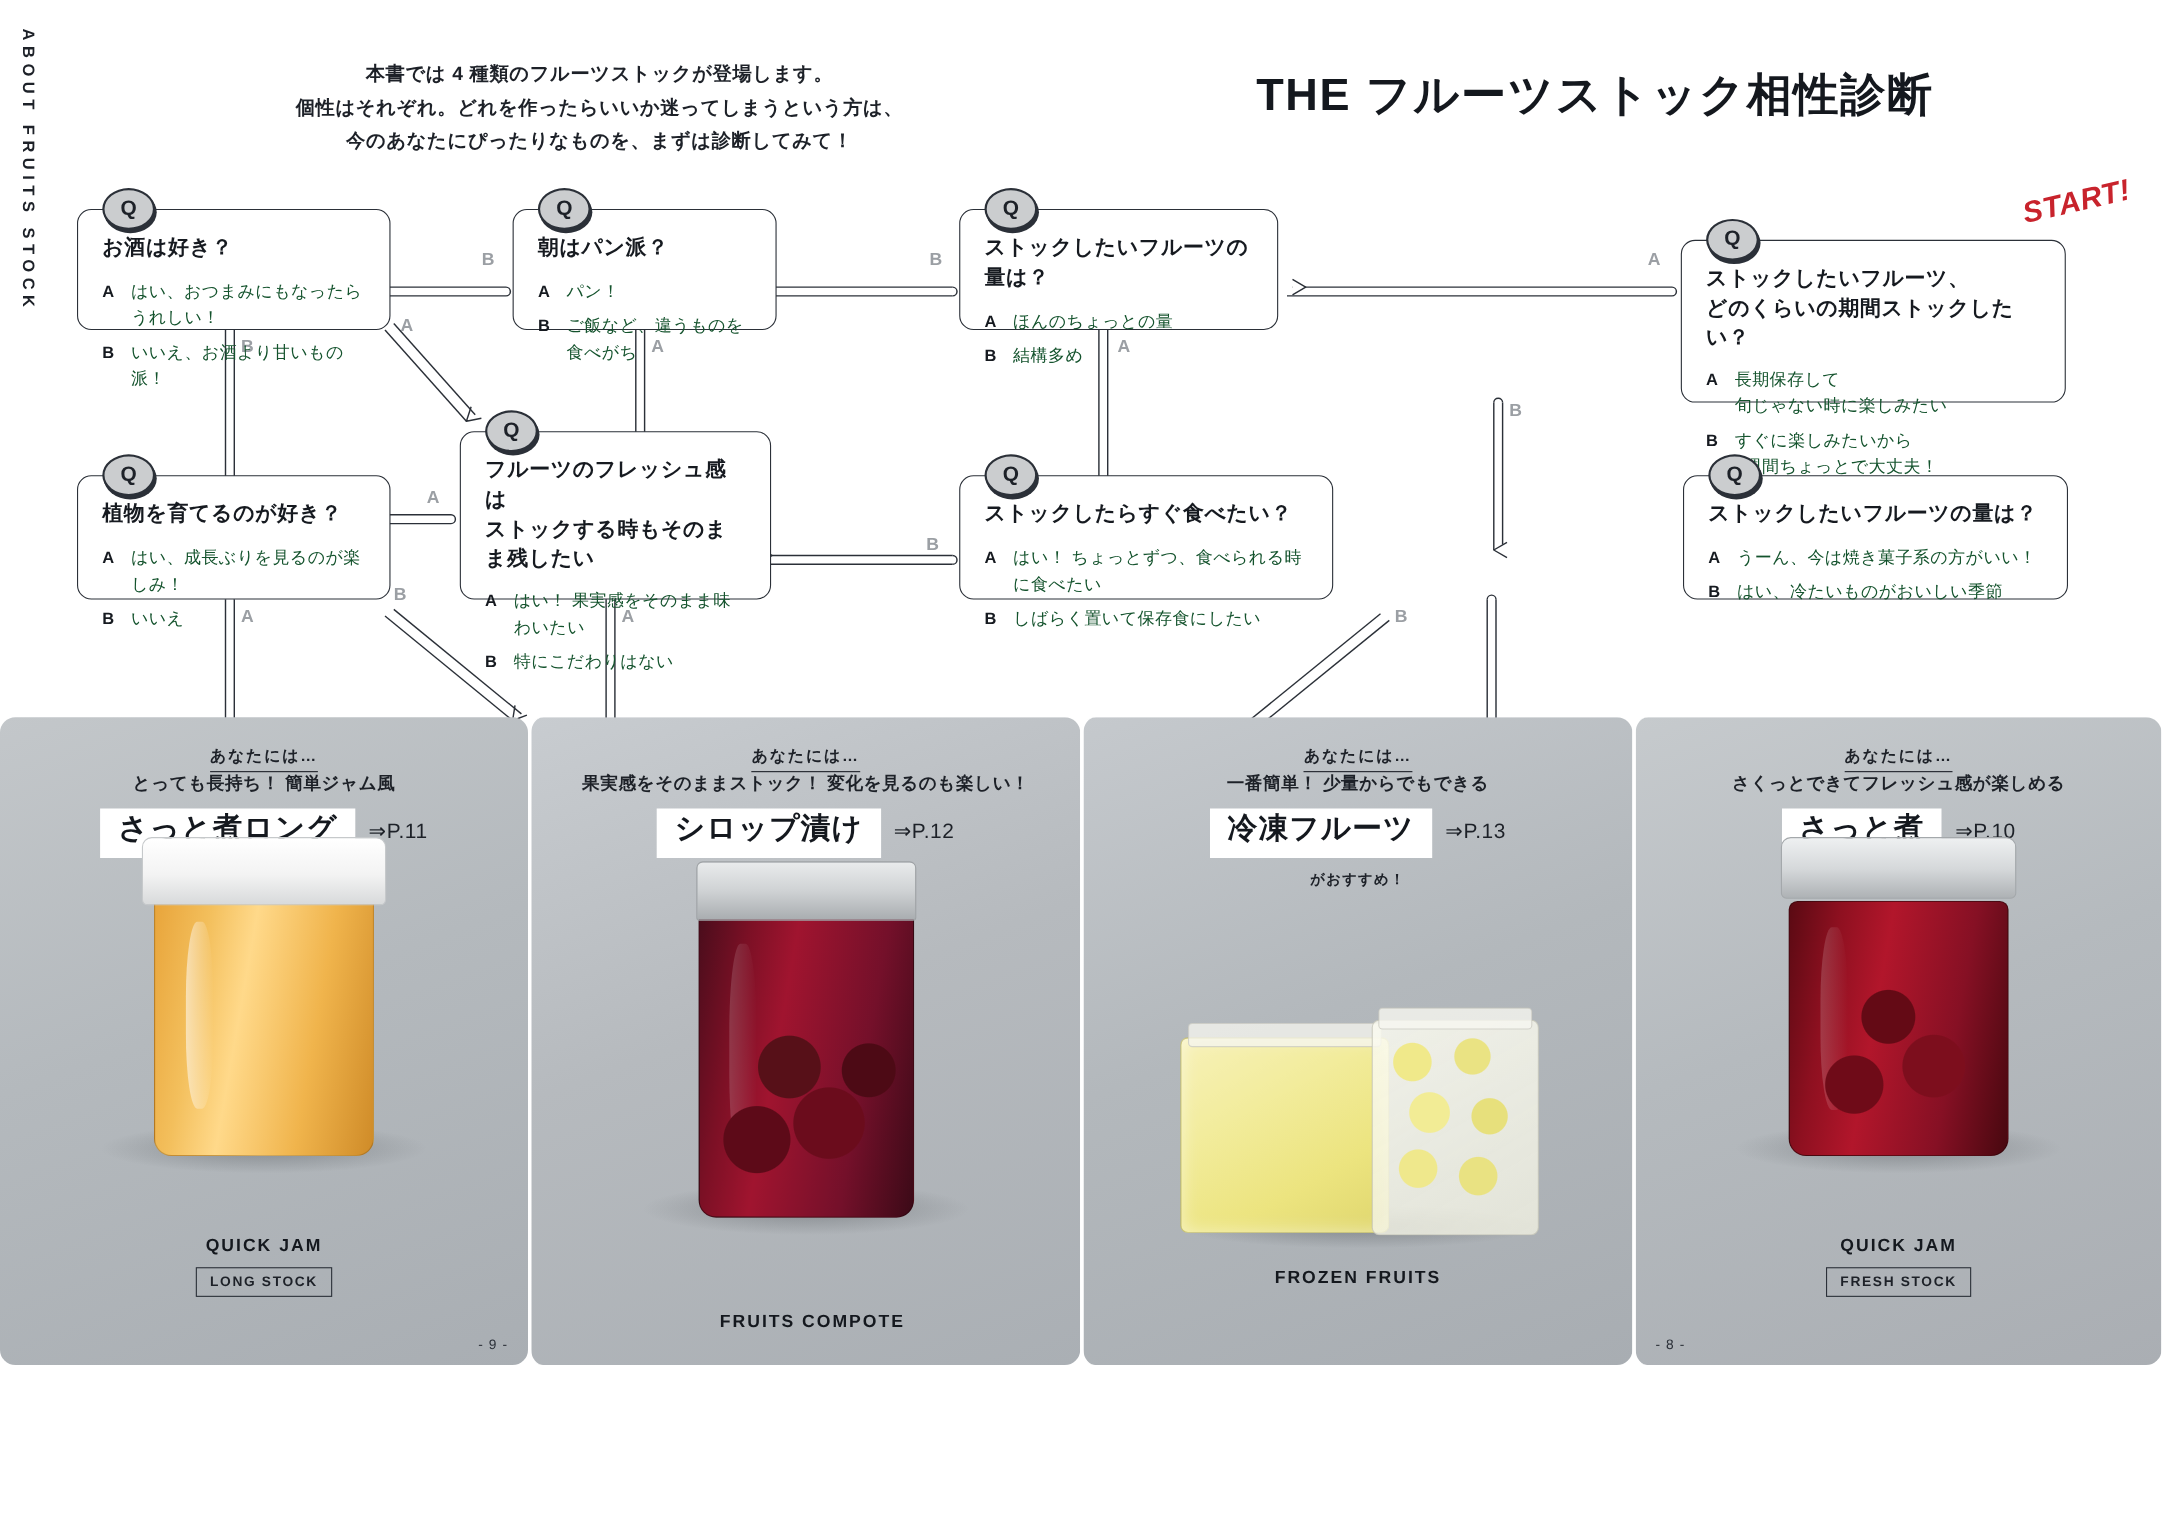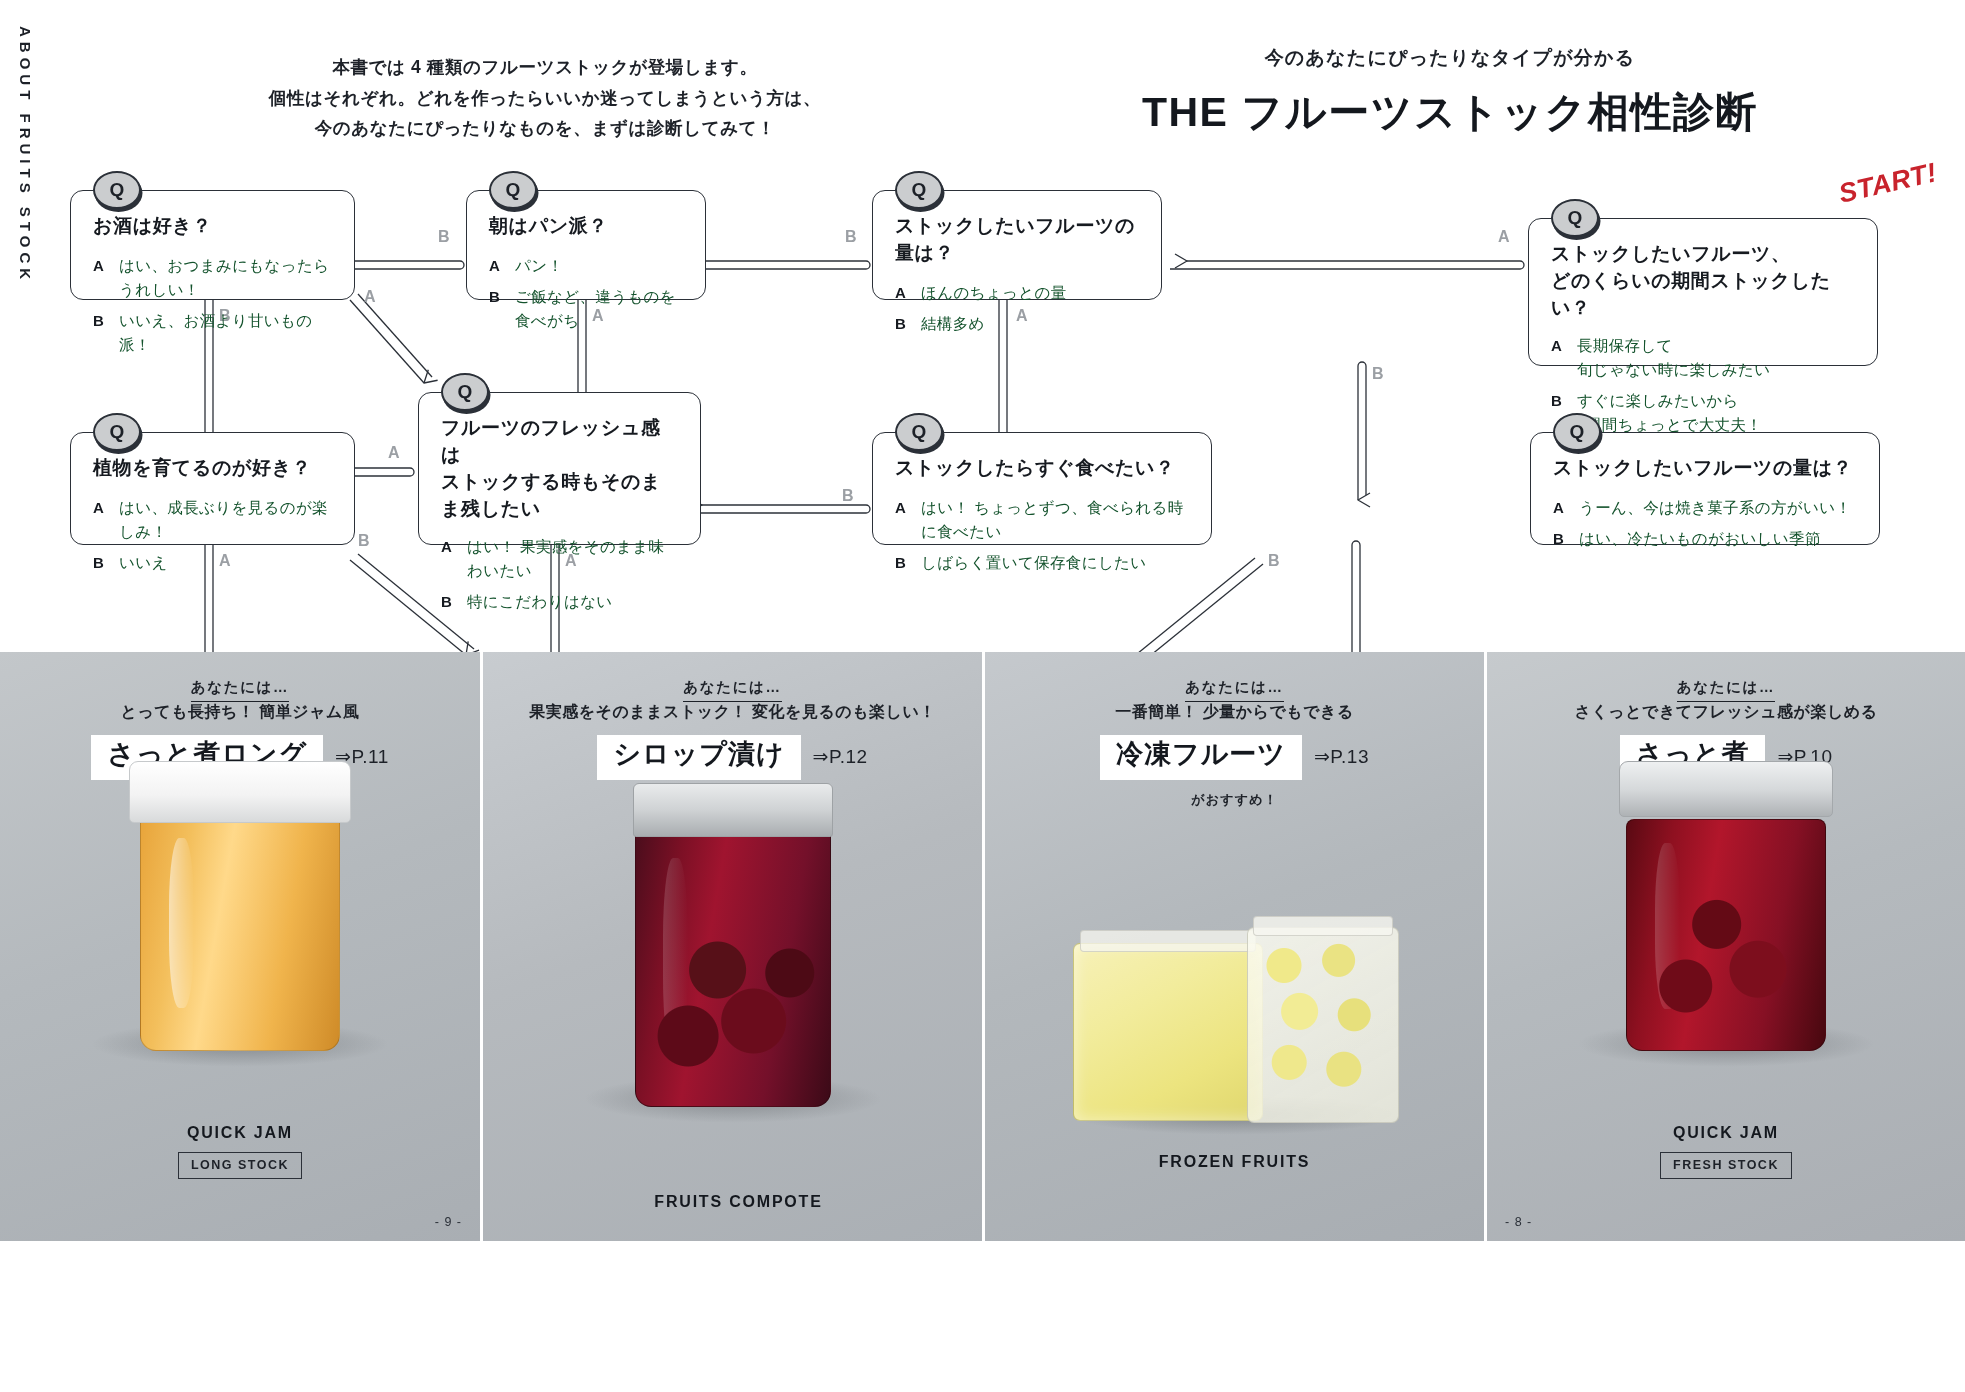--- a/index.html
+++ b/index.html
@@ -91,21 +91,21 @@
     position: absolute;
     font-size: 16px; font-weight: 700; color: #9b9fa4;
     letter-spacing: 0.5px;
   }
 
   
   .arrows { position: absolute; left: 0; top: 0; width: 1965px; height: 1392px; pointer-events: none; }
 
   
   .strip { position: absolute; left: 0; top: 652px; width: 1965px; height: 740px; display: flex; }
-  .card { position: relative; height: 589px; overflow: hidden; }
+  .card { position: relative; height: 589px; overflow: hidden; border-radius: 14px; }
   .card.c0 { width: 480px; background: linear-gradient(160deg,#c3c7ca 0%, #b4b9bd 45%, #a9aeb3 100%); }
   .card.c1 { width: 502px; background: linear-gradient(160deg,#c8ccd0 0%, #b6babe 45%, #aaafb4 100%); }
   .card.c2 { width: 502px; background: linear-gradient(160deg,#c5c9cd 0%, #b3b8bc 45%, #a8adb2 100%); }
   .card.c3 { width: 481px; background: linear-gradient(160deg,#c6cacd 0%, #b5babe 45%, #aaaeb3 100%); }
   .card + .card { border-left: 3px solid #ffffff; }
 
   .card-head { position: relative; padding-top: 26px; text-align: center; }
   .anata {
     display: inline-block;
     font-size: 14.5px; font-weight: 700; letter-spacing: 1.6px; color: #1d2128;
@@ -166,21 +166,20 @@
 
   <div class="side-label">ABOUT  FRUITS STOCK</div>
 
   <div class="intro">
     <div>本書では 4 種類のフルーツストックが登場します。</div>
     <div>個性はそれぞれ。どれを作ったらいいか迷ってしまうという方は、</div>
     <div>今のあなたにぴったりなものを、まずは診断してみて！</div>
   </div>
 
   <div class="headline">
-    <div class="kicker">今のあなたにぴったりなタイプが分かる</div>
     <div class="main">THE フルーツストック相性診断</div>
   </div>
   <div class="start-badge">START!</div>
 
   <svg class="arrows" viewBox="0 0 1965 1392">
     <defs>
 
       <marker id="mL" markerWidth="16" markerHeight="16" refX="14" refY="8" orient="auto" markerUnits="userSpaceOnUse">
         <path d="M14,1 L2,8 L14,15" fill="#ffffff" stroke="#2b3038" stroke-width="1.3" stroke-linejoin="round"></path>
       </marker>

